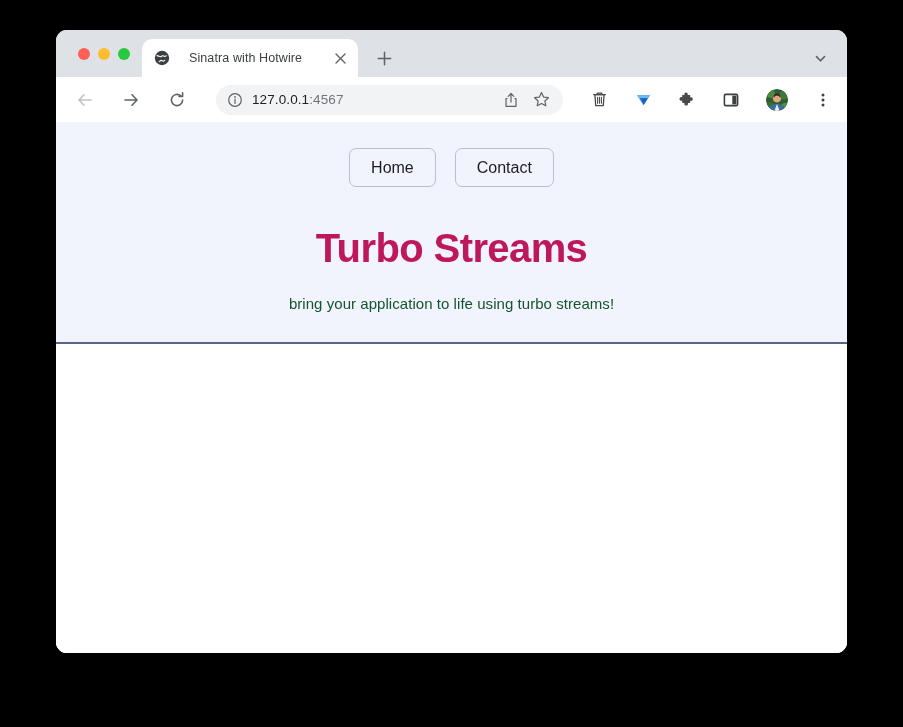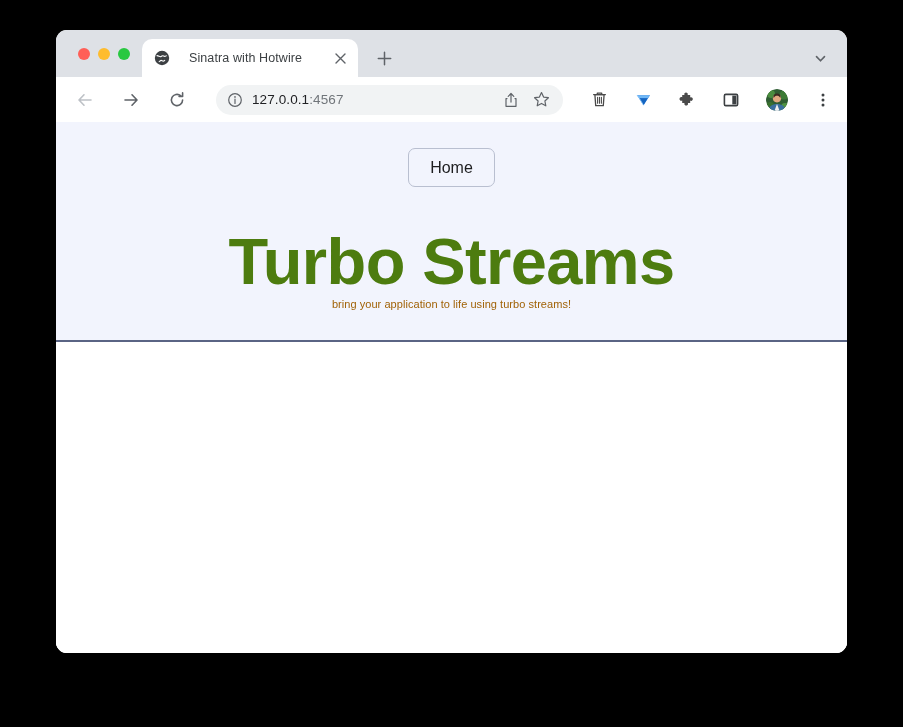--- a/index.html
+++ b/index.html
@@ -196,31 +196,32 @@
     color: #1d1d1f;
     background: transparent;
     border: 1px solid #b9bfd0;
     border-radius: 7px;
     padding: 9px 21px;
     line-height: 1.2;
     cursor: pointer;
   }
 
   #hero-title {
-    font-size: 65px;
+    font-size: 40px;
     font-weight: bold;
-    color: #4d7c0f;
+    color: #be185d;
     letter-spacing: -0.6px;
     margin-top: 39px;
     line-height: 1.1;
   }
 
   #hero-subtitle {
-    font-size: 11px;
-    color: #a16207;
+    font-size: 15px;
+    color: #14532d;
+    margin-top: 25px;
     letter-spacing: .05px;
   }
 
   #page-body { background: #ffffff; height: 100%; }
 </style>
 </head>
 <body>
 
 <div id="browser-window">
 
@@ -367,20 +368,21 @@
       </svg>
     </div>
   </div>
 
   <div id="page-viewport">
 
     <div id="hero">
 
       <div id="nav-buttons">
         <button class="page-nav-btn">Home</button>
+        <button class="page-nav-btn">Contact</button>
       </div>
 
       <h1 id="hero-title">Turbo Streams</h1>
       <p id="hero-subtitle">bring your application to life using turbo streams!</p>
     </div>
 
     <div id="page-body"></div>
   </div>
 
 </div>

